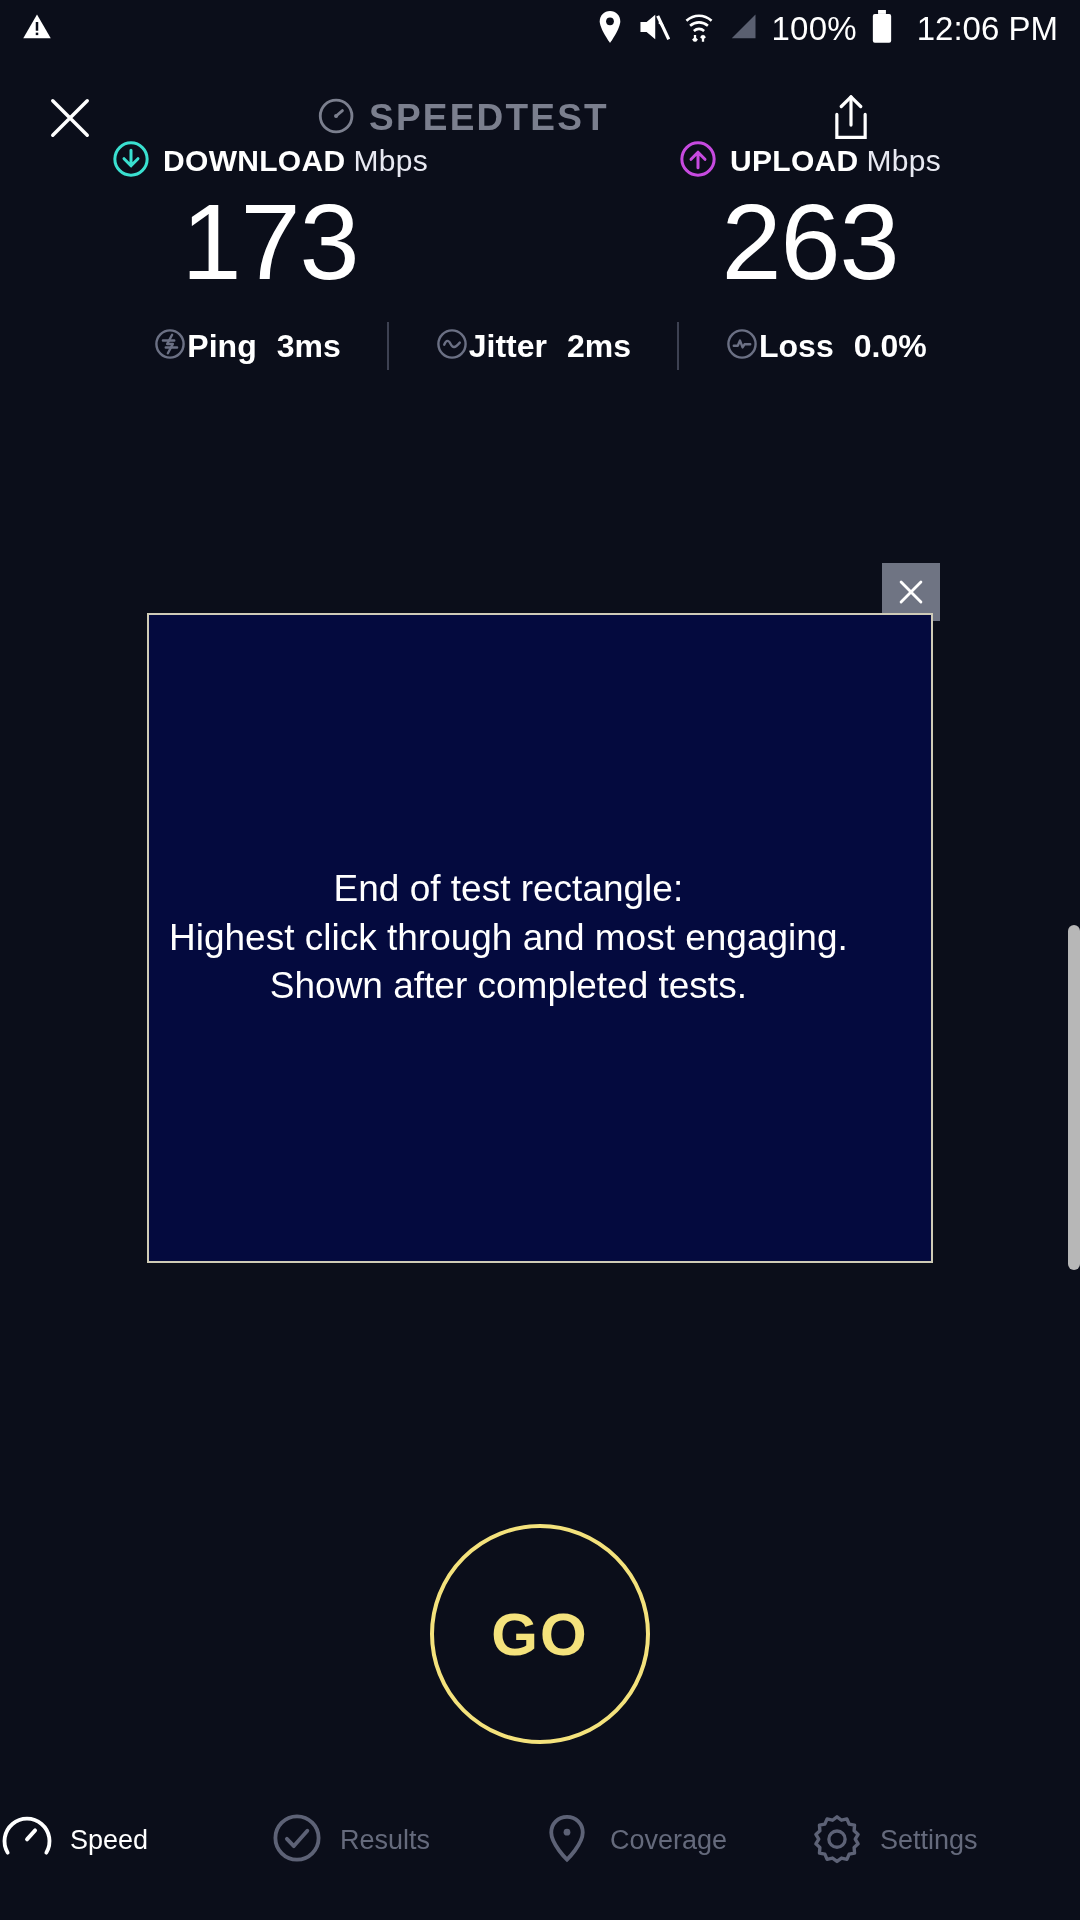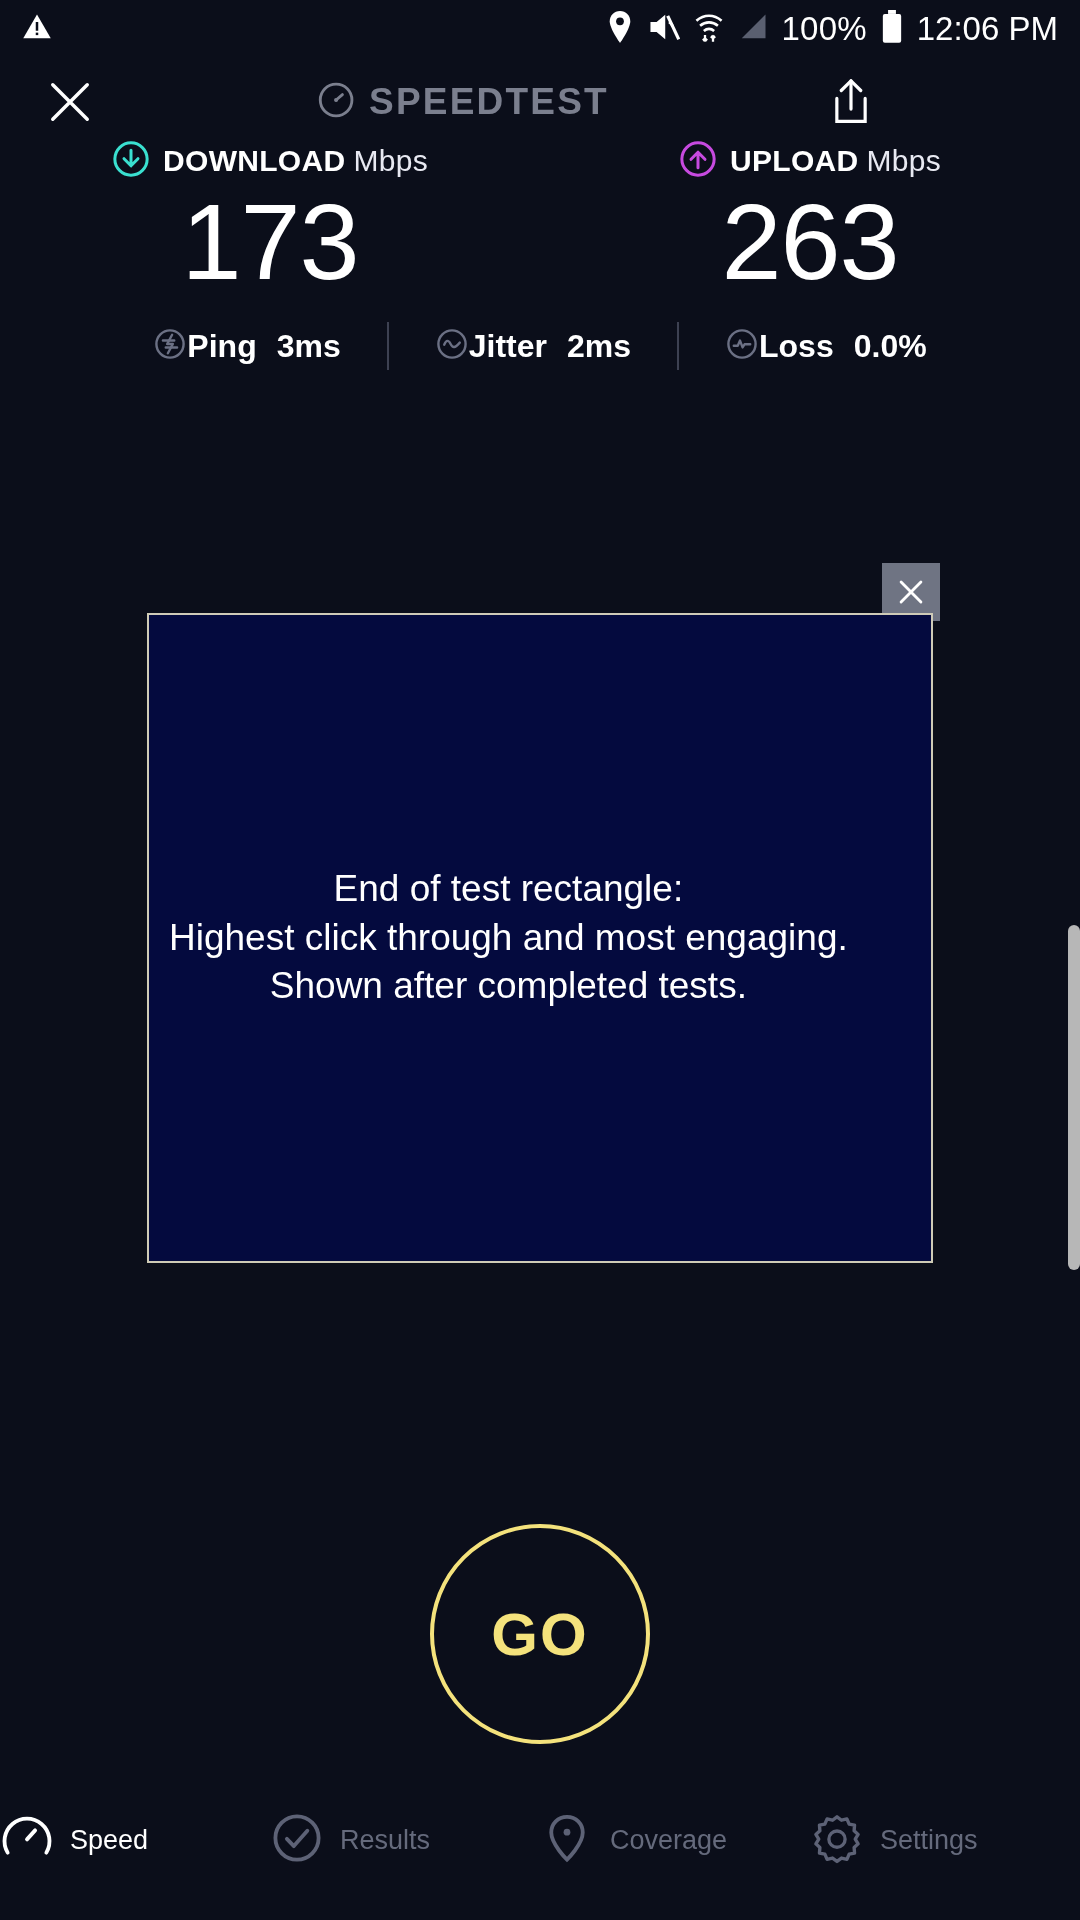--- a/index.html
+++ b/index.html
@@ -17,27 +17,27 @@
     display:flex; align-items:center; padding:0 22px;
   }
   .sb-left { display:flex; align-items:center; gap:10px; }
   .sb-right { margin-left:auto; display:flex; align-items:center; gap:14px; }
   .sb-icon { display:block; }
   .sb-battpct {
     color:#ffffff; font-size:33px; letter-spacing:0.2px;
     font-family:"Liberation Sans", sans-serif;
   }
   .sb-time {
-    color:#ffffff; font-size:33px; margin-left:0;
+    color:#ffffff; font-size:33px; margin-left:10px;
     font-family:"Liberation Sans", sans-serif;
   }
 
   
   .appbar {
-    position:absolute; top:58px; left:0; width:926px; height:88px;
+    position:absolute; top:74px; left:0; width:926px; height:88px;
     display:flex; align-items:center;
   }
   .close-btn {
     position:absolute; left:38px; top:50%; transform:translateY(-50%);
     width:64px; height:64px; display:flex; align-items:center; justify-content:center;
     cursor:pointer;
   }
   .brand {
     position:absolute; left:50%; top:50%; transform:translate(-50%,-50%);
     display:flex; align-items:center; gap:14px;

